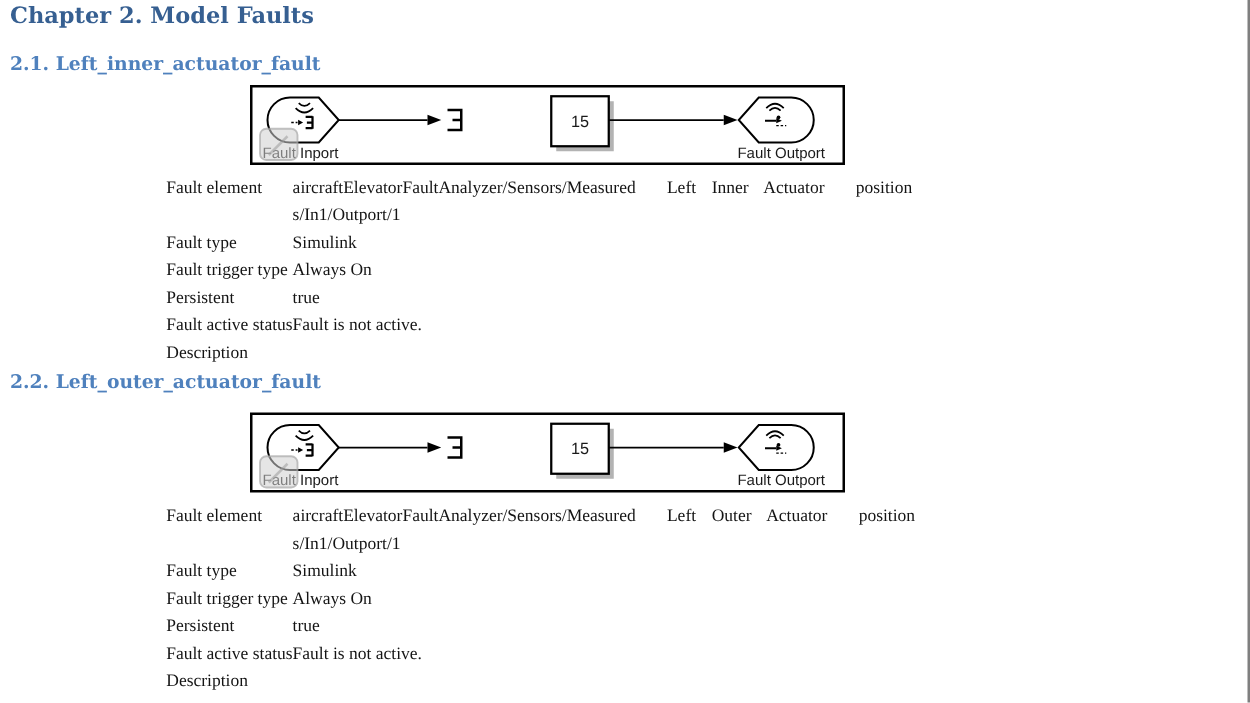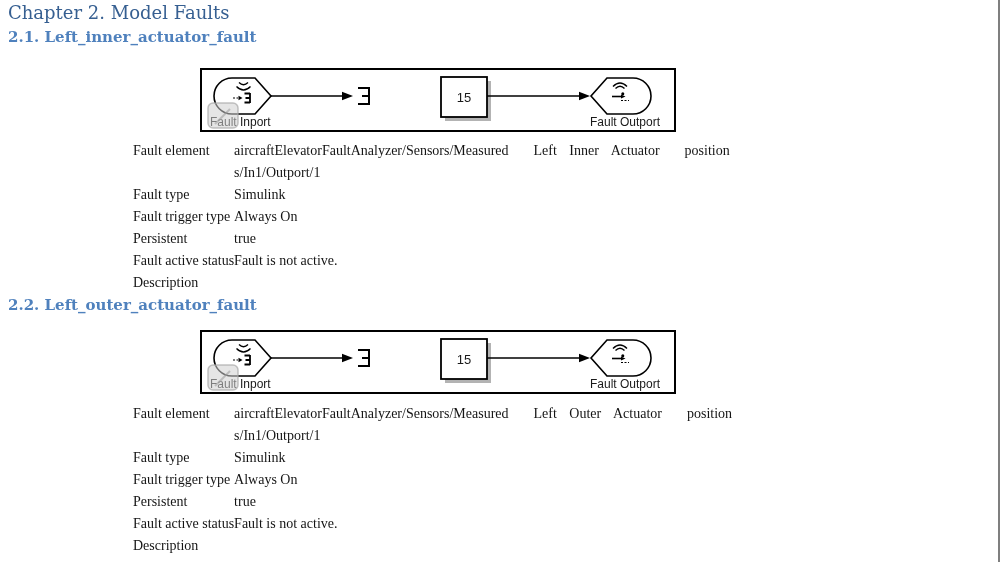--- a/index.html
+++ b/index.html
@@ -12,32 +12,32 @@
     color: #141414;
   }
   .right-border {
     position: absolute; top: 0; right: 0;
     width: 2px; height: 562px;
     background: var(--border, #7F7F7F);
   }
   .h1 {
     position: absolute; left: 8px; top: 2px;
     font-family: "DejaVu Serif", serif;
-    font-weight: normal; font-size: 18px;
+    font-weight: bold; font-size: 18px;
     color: var(--heading1, #365F91);
     white-space: nowrap;
   }
   .h2 {
     position: absolute; left: 8px;
     font-family: "DejaVu Serif", serif;
     font-weight: bold; font-size: 15px;
     color: var(--heading2, #4F81BD);
     white-space: nowrap;
   }
-  .h2-1 { top: 28px; }
+  .h2-1 { top: 42px; }
   .h2-2 { top: 296px; }
   .diagram-box {
     position: absolute; left: 200px;
     width: 472px; height: 60px;
     border: 2px solid #000;
     background: #fff;
   }
   .diag-1 { top: 68px; }
   .diag-2 { top: 330px; }
   .diagram-box svg { display: block; width: 472px; height: 60px; }

